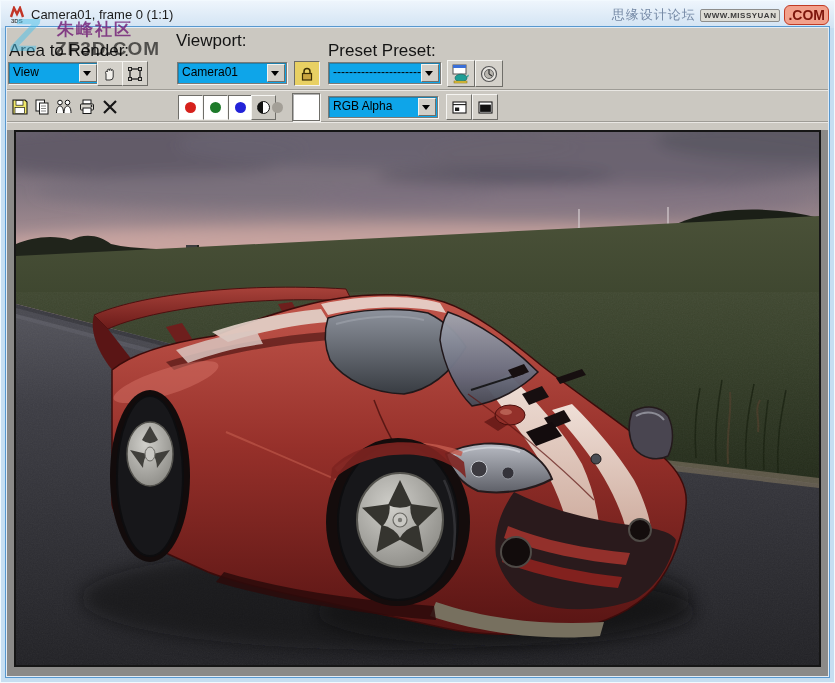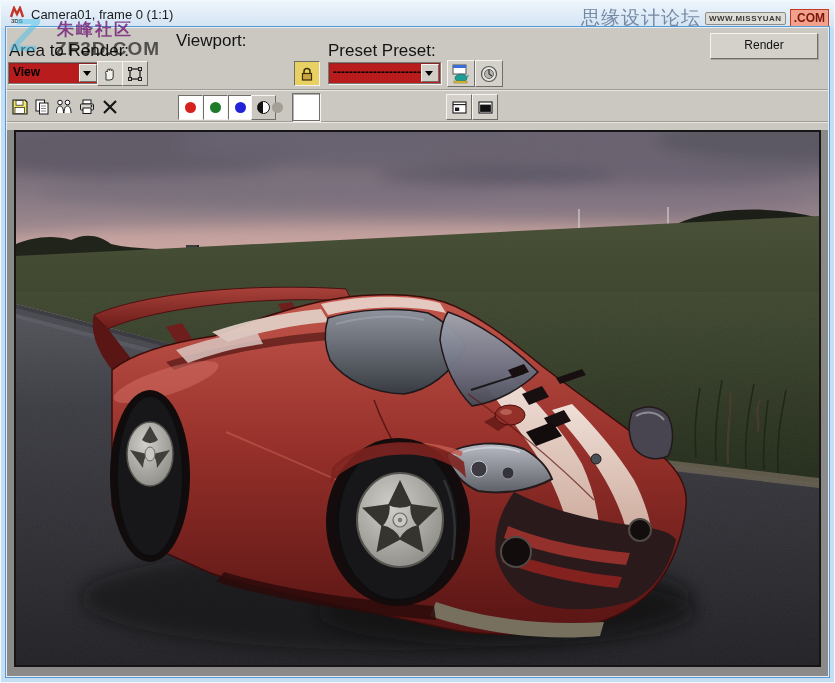--- a/index.html
+++ b/index.html
@@ -4,35 +4,35 @@
 <style>
   html,body{margin:0;padding:0;background:#9daab4;font-family:"Liberation Sans",sans-serif;}
   #window{position:relative;width:835px;height:683px;background:#c6def1;border:0;overflow:hidden;
           box-shadow:inset 0 0 0 1px #f2f9fe;}
   
   #titlebar{position:absolute;left:1px;right:1px;top:1px;height:27px;
             background:linear-gradient(#eef5fc,#d2e3f3);}
   #title-text{position:absolute;left:30px;top:6px;font-size:13px;color:#1c1c1c;white-space:nowrap;}
   #app-icon{position:absolute;left:8px;top:5px;}
   #tb-watermark{position:absolute;right:5px;top:4px;display:flex;align-items:center;gap:4px;pointer-events:none;}
-  #tb-watermark .forum{font-size:19px;color:#7589a5;letter-spacing:1px;}
+  #tb-watermark .forum{font-size:13px;color:#7589a5;letter-spacing:1px;}
   #tb-watermark .urlbox{font-size:8px;font-weight:bold;color:#3c3c3c;background:#dddcd5;
       border:1px solid #8d8d8b;border-radius:2px;padding:1px 3px;letter-spacing:.5px;}
-  #tb-watermark .tldbox{font-size:12px;font-weight:bold;color:#7c150b;background:#f2a18c;
-      border:1px solid #c13a24;border-radius:0;padding:1px 3px;}
+  #tb-watermark .tldbox{font-size:14px;font-weight:bold;color:#7c150b;background:#f2a18c;
+      border:1px solid #c13a24;border-radius:6px;padding:1px 3px;}
   
   #client{position:absolute;left:7px;right:7px;top:28px;bottom:7px;background:#8b8a88;
           box-shadow:0 0 0 1px #e3ecf4,0 0 0 2px #5898cf;}
   #toolbar{position:absolute;left:0;top:0;width:100%;height:102px;background:#cbc8c1;}
   .groove-d{position:absolute;left:0;width:100%;height:1px;background:#9e9c96;}
   .groove-l{position:absolute;left:0;width:100%;height:1px;background:#e9e7e3;}
   .lbl{position:absolute;font-size:17px;color:#141414;white-space:nowrap;}
   
-  .combo{position:absolute;height:20px;background:#b91c1c;border:1px solid #7b7a76;
-         box-shadow:inset 1px 1px 0 rgba(60,60,60,.35),1px 1px 0 rgba(255,255,255,.8);font-weight:bold;}
+  .combo{position:absolute;height:20px;background:#0ea5e9;border:1px solid #7b7a76;
+         box-shadow:inset 1px 1px 0 rgba(60,60,60,.35),1px 1px 0 rgba(255,255,255,.8);}
   .combo .val{position:absolute;left:4px;top:2px;right:19px;font-size:12px;color:#000;
               overflow:hidden;white-space:nowrap;}
   .combo .arr{position:absolute;top:1px;right:1px;bottom:1px;width:16px;background:#d2cfc8;
               border:1px solid;border-color:#f4f3f0 #6f6e69 #6f6e69 #f4f3f0;}
   .combo .arr::after{content:"";position:absolute;left:3px;top:6px;border:4px solid transparent;
               border-top:5px solid #000;}
   .btn{position:absolute;background:#d4d1ca;border:1px solid;
        border-color:#f5f4f1 #6f6e69 #6f6e69 #f5f4f1;box-shadow:1px 1px 0 rgba(0,0,0,.18);
        font-size:12px;color:#111;text-align:center;cursor:default;}
   .tool{position:absolute;width:24px;height:23px;background:#d4d1ca;border:1px solid;
@@ -104,20 +104,24 @@
         <svg width="16" height="16" viewBox="0 0 16 16">
           <rect x="3" y="3" width="10" height="10" fill="none" stroke="#222" stroke-width="1.3"></rect>
           <rect x="1.5" y="1.5" width="3" height="3" fill="#cbc8c1" stroke="#222" stroke-width="1"></rect>
           <rect x="11.5" y="1.5" width="3" height="3" fill="#cbc8c1" stroke="#222" stroke-width="1"></rect>
           <rect x="1.5" y="11.5" width="3" height="3" fill="#cbc8c1" stroke="#222" stroke-width="1"></rect>
           <rect x="11.5" y="11.5" width="3" height="3" fill="#cbc8c1" stroke="#222" stroke-width="1"></rect>
         </svg>
       </div>
 
       <span class="lbl" style="left:169px;top:3px">Viewport:</span>
+      <div class="combo" style="left:170px;top:34px;width:108px">
+        <span class="val">Camera01</span>
+        <span class="arr"></span>
+      </div>
       <div class="tool pressed lockon" style="left:287px;top:33px">
         <svg width="16" height="16" viewBox="0 0 16 16">
           <path d="M5,8 V5.6 a3,3 0 0 1 6,0 V8" fill="none" stroke="#3c2f05" stroke-width="1.5"></path>
           <rect x="3.5" y="7.5" width="9" height="6.5" fill="#caa53f" stroke="#3c2f05" stroke-width="1.2"></rect>
         </svg>
       </div>
 
       <span class="lbl" style="left:321px;top:13px">Preset Preset:</span>
       <div class="combo" style="left:321px;top:34px;width:111px">
         <span class="val">------------------------</span>
@@ -133,21 +137,20 @@
         </svg>
       </div>
       <div class="tool" style="left:468px;top:32px;width:26px;height:25px">
         <svg width="20" height="20" viewBox="0 0 20 20">
           <circle cx="10" cy="10" r="7.5" fill="#e6e4df" stroke="#555" stroke-width="1.2"></circle>
           <circle cx="10" cy="10" r="4.5" fill="#b9b6af" stroke="#666" stroke-width="1"></circle>
           <path d="M10,10 L10,5.5 M10,10 L13,12" stroke="#333" stroke-width="1.2"></path>
         </svg>
       </div>
 
-      <div class="btn" style="left:703px;top:5px;width:106px;height:24px;line-height:22px">Render</div>
 
       <div class="flaticon" style="left:2px;top:68px">
         <svg width="18" height="18" viewBox="0 0 18 18">
           <path d="M2,2 h12 l2,2 v12 H2 Z" fill="#f2e96a" stroke="#1a1a1a" stroke-width="1.1"></path>
           <rect x="5" y="2.6" width="7" height="4.6" fill="#fff" stroke="#1a1a1a" stroke-width=".7"></rect>
           <rect x="4" y="9.5" width="9.5" height="6" fill="#fff" stroke="#1a1a1a" stroke-width=".7"></rect>
         </svg>
       </div>
       <div class="flaticon" style="left:24px;top:68px">
         <svg width="18" height="18" viewBox="0 0 18 18">
@@ -189,20 +192,24 @@
       </div>
       <div class="chan off" style="left:244px;top:67px">
         <span class="dot" style="background:linear-gradient(90deg,#111 50%,#fff 50%);border:1px solid #111"></span>
       </div>
       <div class="flaticon" style="left:259px;top:68px">
         <span class="dot" style="background:#a39f97"></span>
       </div>
 
       <div id="swatch"></div>
 
+      <div class="combo" style="left:321px;top:68px;width:108px">
+        <span class="val">RGB Alpha</span>
+        <span class="arr"></span>
+      </div>
 
       <div class="tool" style="left:439px;top:66px;width:24px;height:24px">
         <svg width="17" height="17" viewBox="0 0 17 17">
           <rect x="2" y="3" width="13" height="11" fill="#fff" stroke="#1a1a1a" stroke-width="1.1"></rect>
           <line x1="2" y1="5.6" x2="15" y2="5.6" stroke="#1a1a1a" stroke-width="1.1"></line>
           <rect x="4" y="8.5" width="4.2" height="3.5" fill="#1a1a1a"></rect>
         </svg>
       </div>
       <div class="tool" style="left:465px;top:66px;width:24px;height:24px">
         <svg width="17" height="17" viewBox="0 0 17 17">

